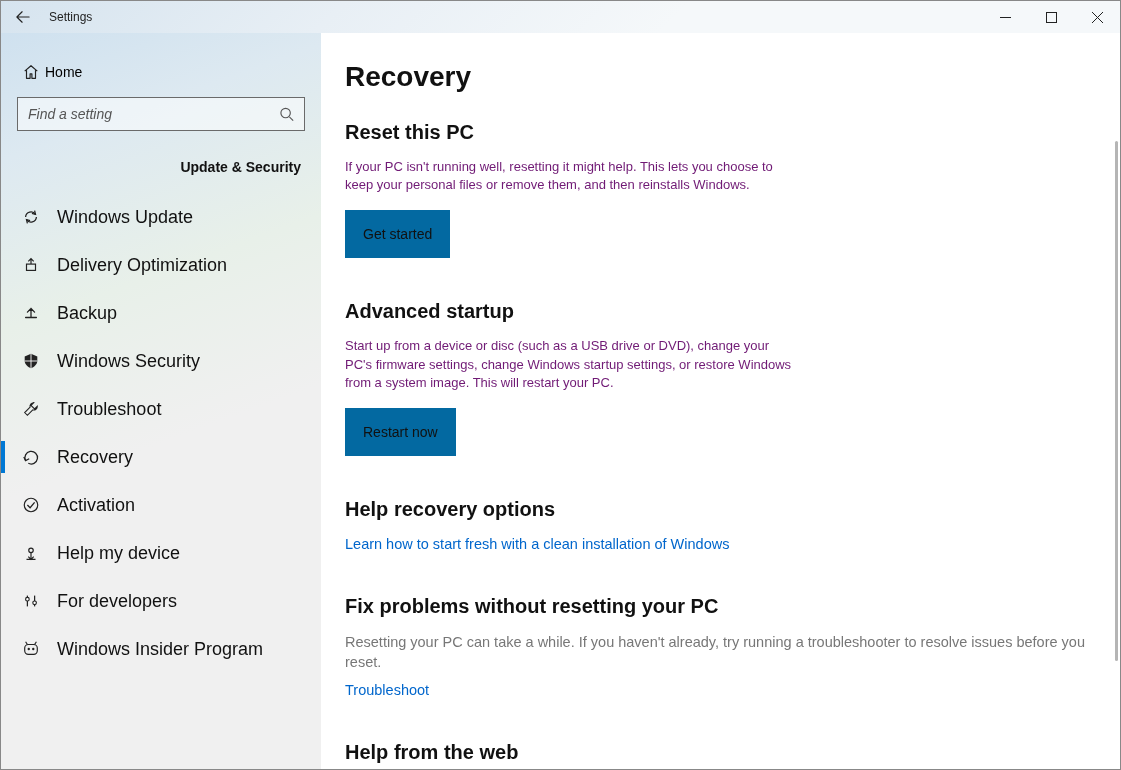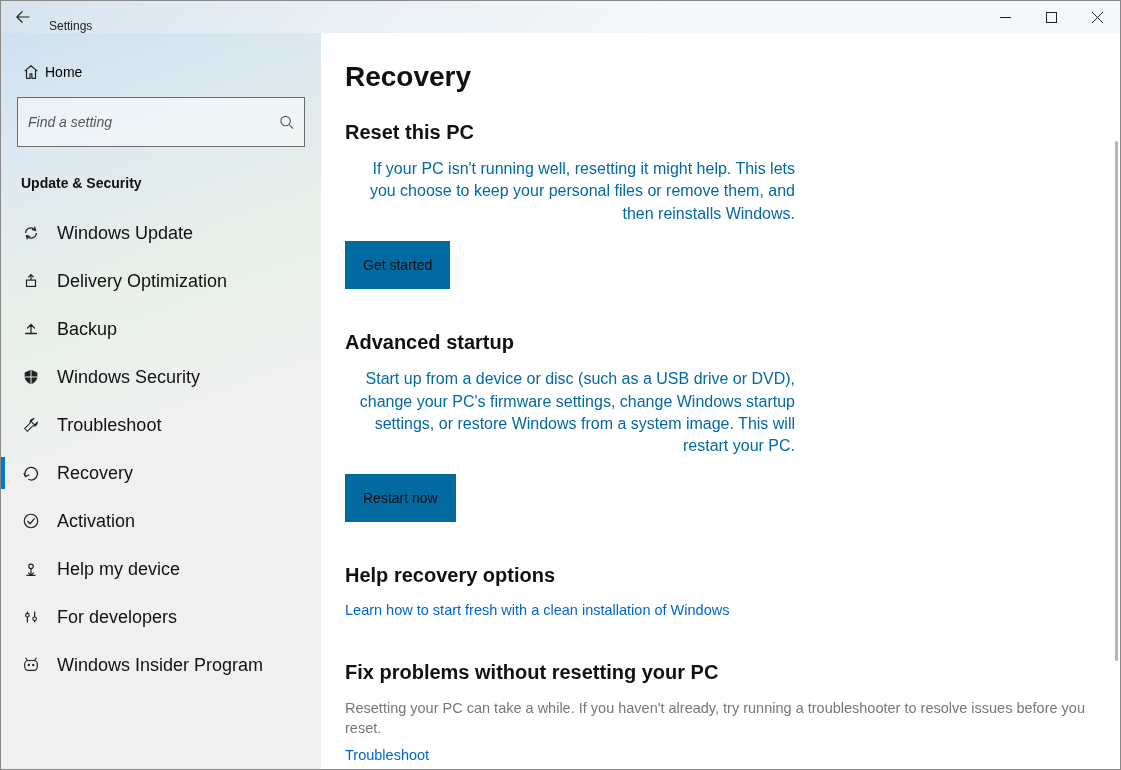--- a/index.html
+++ b/index.html
@@ -12,21 +12,21 @@
       width: 1121px;
       height: 770px;
       background: #fff;
       border: 1px solid #888;
       position: relative;
       overflow: hidden;
     }
     .titlebar {
       height: 32px;
       display: flex;
-      align-items: flex-end;
+      align-items: center;
       position: relative;
       background: linear-gradient(135deg, #d6e4ef 0%, #e8eff5 30%, #f5f8fa 60%);
     }
     .titlebar .back-btn {
       width: 44px;
       height: 32px;
       display: flex;
       align-items: center;
       justify-content: center;
       cursor: pointer;
@@ -75,21 +75,21 @@
     }
     .home-row .label {
       font-size: 14px;
       color: #000;
     }
     .search-wrap {
       padding: 6px 16px 18px 16px;
     }
     .search-box {
       width: 100%;
-      height: 50px;
+      height: 34px;
       border: 1px solid #6a6a6a;
       background: rgba(255,255,255,0.5);
       display: flex;
       align-items: center;
       padding: 0 10px;
       justify-content: flex-end;
     }
     .search-box input {
       border: none;
       background: transparent;
@@ -101,20 +101,21 @@
     }
     .search-box input::placeholder {
       color: #555;
       font-style: italic;
     }
     .category-title {
       font-size: 14px;
       font-weight: 600;
       color: #111;
       padding: 10px 20px 18px 20px;
+      text-align: right;
     }
     .nav-item {
       display: flex;
       align-items: center;
       height: 48px;
       padding: 0 20px;
       gap: 16px;
       cursor: pointer;
       position: relative;
     }
@@ -154,26 +155,25 @@
       margin-bottom: 42px;
       max-width: 760px;
     }
     .section h2 {
       font-size: 20px;
       font-weight: 600;
       color: #111;
       margin-bottom: 14px;
     }
     .section p.desc {
-      font-size: 16px;
-      color: #0369a1;
+      font-size: 13px;
+      color: #701a75;
       line-height: 1.4;
       max-width: 450px;
       margin-bottom: 16px;
-      text-align: right;
     }
     .section p.desc-gray {
       font-size: 14.5px;
       color: #777;
       line-height: 1.4;
       margin-bottom: 8px;
     }
     .btn {
       background: #0369a1;
       border: none;

